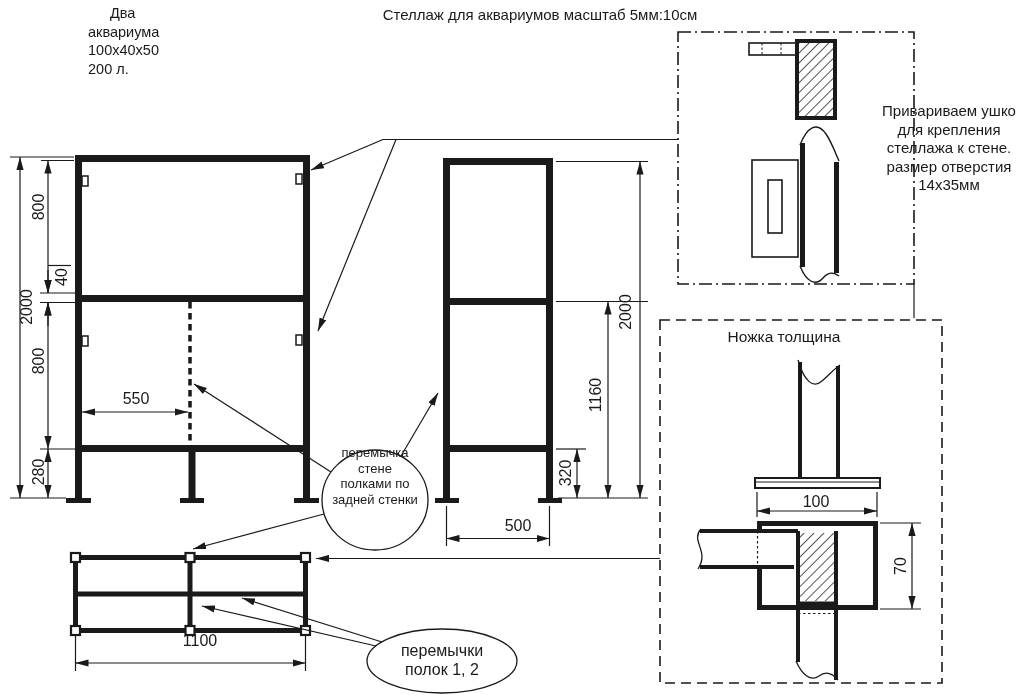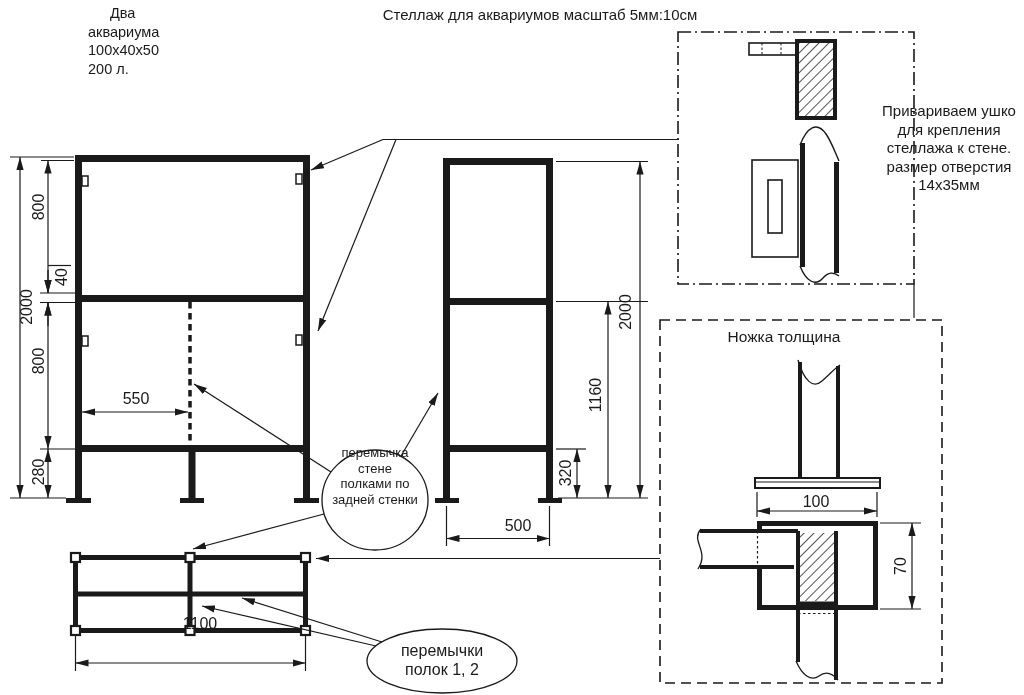--- a/index.html
+++ b/index.html
@@ -222,17 +222,17 @@
   <div class="t r dim" style="left:27px;top:307px;">2000</div>
   <div class="t r dim" style="left:39px;top:207px;">800</div>
   <div class="t r dim" style="left:62px;top:277px;">40</div>
   <div class="t r dim" style="left:39px;top:361px;">800</div>
   <div class="t r dim" style="left:39px;top:472px;">280</div>
   <div class="t c dim" style="left:136px;top:399px;">550</div>
   <div class="t r dim" style="left:626px;top:312px;">2000</div>
   <div class="t r dim" style="left:596px;top:395px;">1160</div>
   <div class="t r dim" style="left:566px;top:473px;">320</div>
   <div class="t c dim" style="left:518px;top:526px;">500</div>
-  <div class="t c dim" style="left:200px;top:624px;">1100</div>
+  <div class="t c dim" style="left:200px;top:641px;">1100</div>
   <div class="t c dim" style="left:816px;top:502px;">100</div>
   <div class="t r dim" style="left:901px;top:566px;">70</div>
 
 </div>
 
 </body></html>

